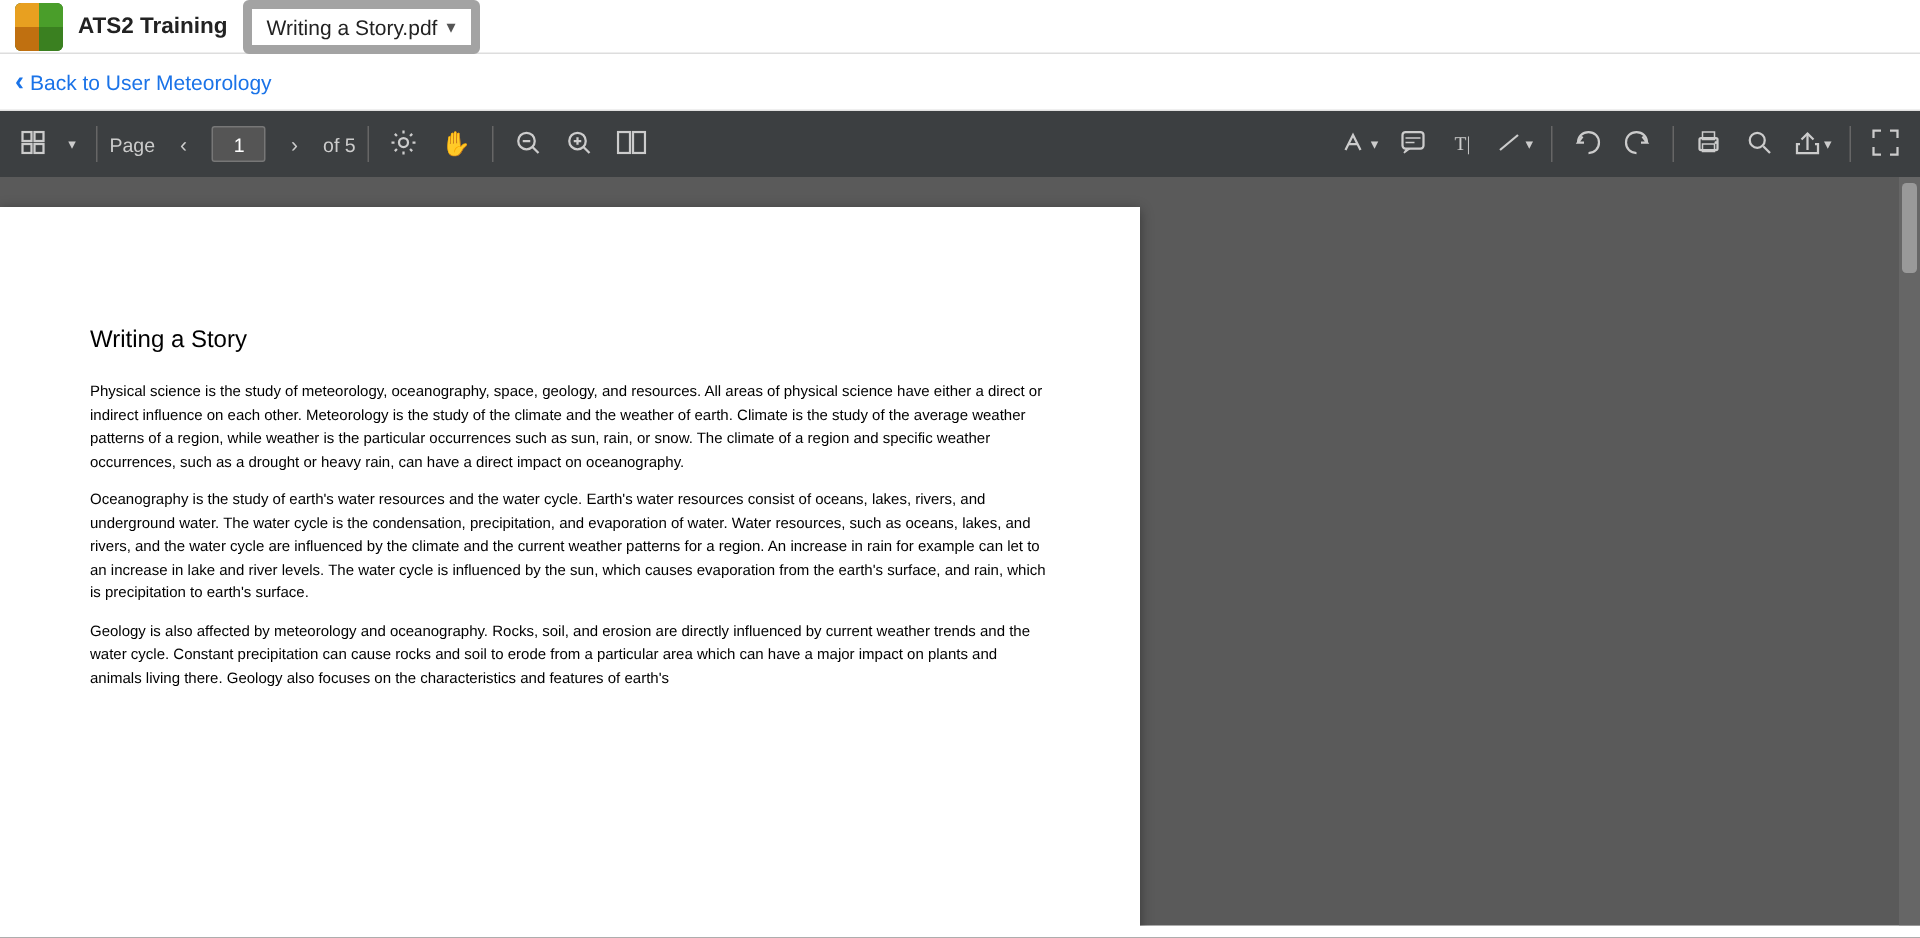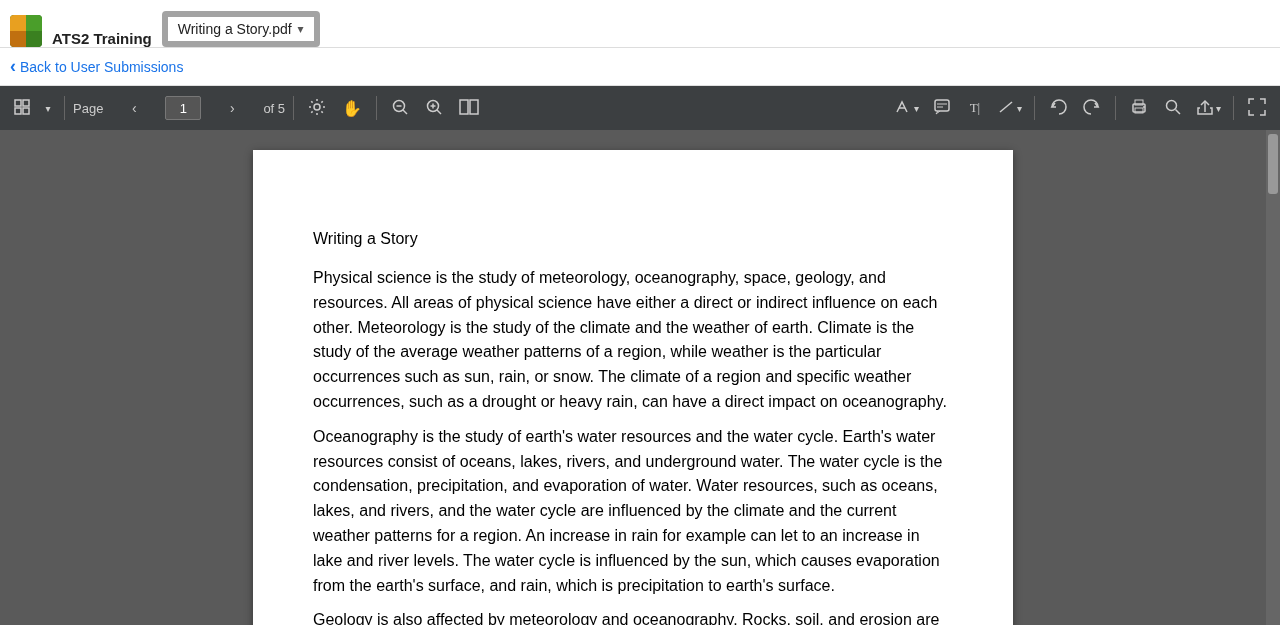--- a/index.html
+++ b/index.html
@@ -1,22 +1,22 @@
 <!DOCTYPE html>
 <html><head>
   <meta charset="utf-8">
   <style>
     * { margin: 0; padding: 0; box-sizing: border-box; }
     body { font-family: Arial, sans-serif; background: #fff; overflow: hidden; width: 1280px; height: 625px; }
 
     
     #top-bar {
       display: flex;
-      align-items: flex-end;
-      height: 48px;
+      align-items: center;
+      height: 36px;
       background: #fff;
       border-bottom: 1px solid #ddd;
       padding: 0 10px;
       gap: 10px;
     }
     #app-logo {
       width: 32px;
       height: 32px;
       border-radius: 4px;
       overflow: hidden;
@@ -85,21 +85,21 @@
     }
     .tb-sep {
       width: 1px;
       height: 24px;
       background: #666;
       margin: 0 4px;
     }
     .tb-page-area {
       display: flex;
       align-items: center;
-      gap: 20px;
+      gap: 8px;
       color: #ccc;
       font-size: 13px;
     }
     .tb-page-area span { color: #ccc; font-size: 13px; }
     .tb-page-input {
       width: 36px;
       height: 24px;
       text-align: center;
       background: #555;
       border: 1px solid #777;
@@ -133,39 +133,39 @@
       height: calc(625px - 44px - 38px - 44px);
       background: #5a5a5a;
       overflow: hidden;
       position: relative;
     }
     #pdf-viewport {
       flex: 1;
       overflow-y: auto;
       overflow-x: auto;
       display: flex;
-      justify-content: center;
+      justify-content: flex-start;
       padding: 20px 0;
     }
     #pdf-page {
       background: #fff;
       width: 760px;
       min-height: 960px;
       padding: 80px 60px 60px 60px;
       box-shadow: 0 2px 8px rgba(0,0,0,0.4);
       position: relative;
     }
     #pdf-page h1 {
       font-size: 16px;
       font-weight: normal;
       margin-bottom: 18px;
       color: #000;
     }
     #pdf-page p {
-      font-size: 16px;
+      font-size: 10px;
       line-height: 1.55;
       color: #000;
       margin-bottom: 10px;
     }
     
     #scrollbar-track {
       width: 14px;
       background: #666;
       position: relative;
     }
@@ -195,21 +195,21 @@
   <span id="app-title">ATS2 Training</span>
   <div id="file-dropdown">
     <span>Writing a Story.pdf</span>
     <span class="chevron">▾</span>
   </div>
 </div>
 
 <div id="back-bar">
   <a id="back-link">
     <span style="font-size:18px; font-weight:bold; color:#1a73e8;">‹</span>
-    <span>Back to User Submissions</span>
+    <span>Back to User Meteorology</span>
   </a>
 </div>
 
 <div id="toolbar">
   <button class="tb-btn">
     <span>
       <svg width="16" height="16" viewBox="0 0 16 16" fill="none">
         <rect x="1" y="1" width="6" height="6" stroke="#ccc" stroke-width="1.5" fill="none"></rect>
         <rect x="9" y="1" width="6" height="6" stroke="#ccc" stroke-width="1.5" fill="none"></rect>
         <rect x="1" y="9" width="6" height="6" stroke="#ccc" stroke-width="1.5" fill="none"></rect>

